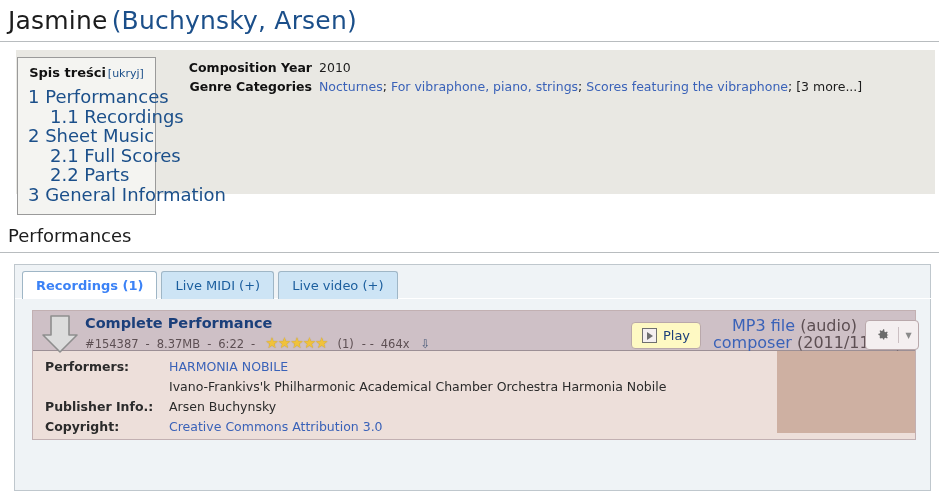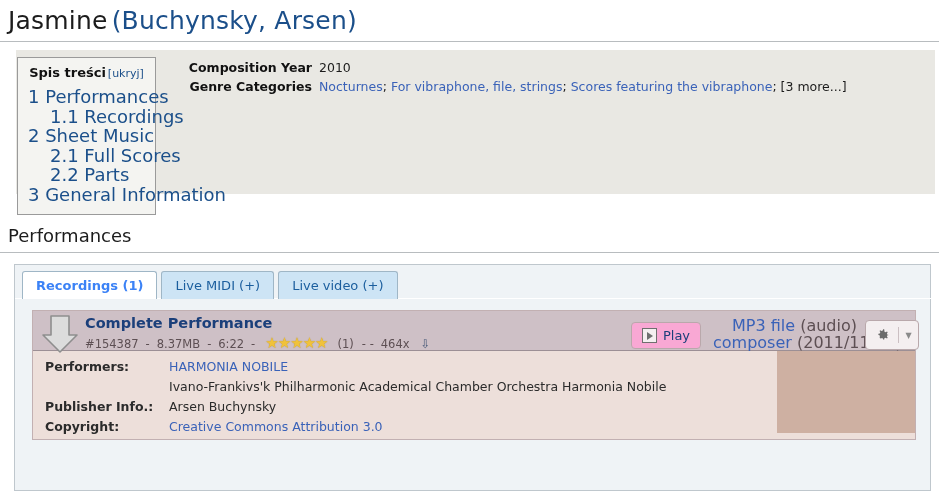--- a/index.html
+++ b/index.html
@@ -114,21 +114,21 @@
   }
   .card-meta .txt { margin-right: 3px; }
   .stars { display: inline-flex; margin: 0 3px; }
   .star { color: #f0c23c; font-size: 15px; line-height: 1;
           text-shadow: 0 0 1px #a8862a; margin-right: -1px; }
   .card-meta .count { margin-left: 3px; }
   .dlglyph { margin-left: 4px; font-size: 12px; color: #4a5b7a; }
 
   .play-btn {
     position: absolute; left: 598px; top: 11px; width: 70px; height: 27px;
-    background: #f9a8d4; border: 1px solid #b9a8ab; border-radius: 4px;
+    background: #fef9c3; border: 1px solid #b9a8ab; border-radius: 4px;
     display: flex; align-items: center; justify-content: center; gap: 6px;
     cursor: pointer;
   }
   .play-glyph {
     width: 15px; height: 15px; background: #f4eff0;
     border: 1.6px solid #6f6f6f; display: flex; align-items: center; justify-content: center;
   }
   .play-glyph .tri {
     width: 0; height: 0; border-left: 6px solid #6f6f6f;
     border-top: 4px solid transparent; border-bottom: 4px solid transparent;
@@ -197,21 +197,21 @@
       </ul>
     </div>
 
     <div class="info-fields">
       <div class="info-row">
         <div class="info-label">Composition Year</div>
         <div class="info-value">2010</div>
       </div>
       <div class="info-row">
         <div class="info-label">Genre Categories</div>
-        <div class="info-value"><a href="#">Nocturnes</a><span class="sep">;&nbsp;</span><a href="#">For vibraphone, file, strings</a><span class="sep">;&nbsp;</span><a href="#">Scores featuring the vibraphone</a><span class="sep">;&nbsp;</span><span class="more">[3 more...]</span></div>
+        <div class="info-value"><a href="#">Nocturnes</a><span class="sep">;&nbsp;</span><a href="#">For vibraphone, piano, strings</a><span class="sep">;&nbsp;</span><a href="#">Scores featuring the vibraphone</a><span class="sep">;&nbsp;</span><span class="more">[3 more...]</span></div>
       </div>
     </div>
 
   </div>
 
   <div class="section-head">Performances</div>
   <div class="section-rule"></div>
 
   <div class="tabwrap">
     <div class="tab-underline"></div>

